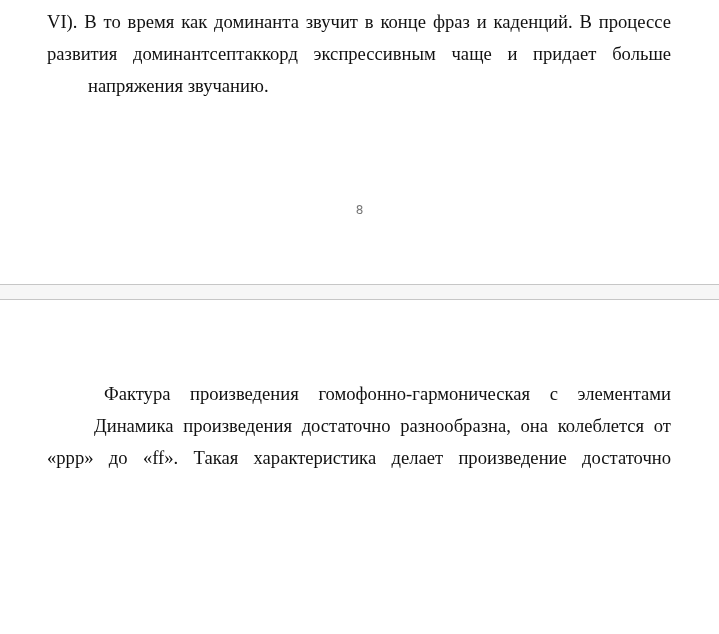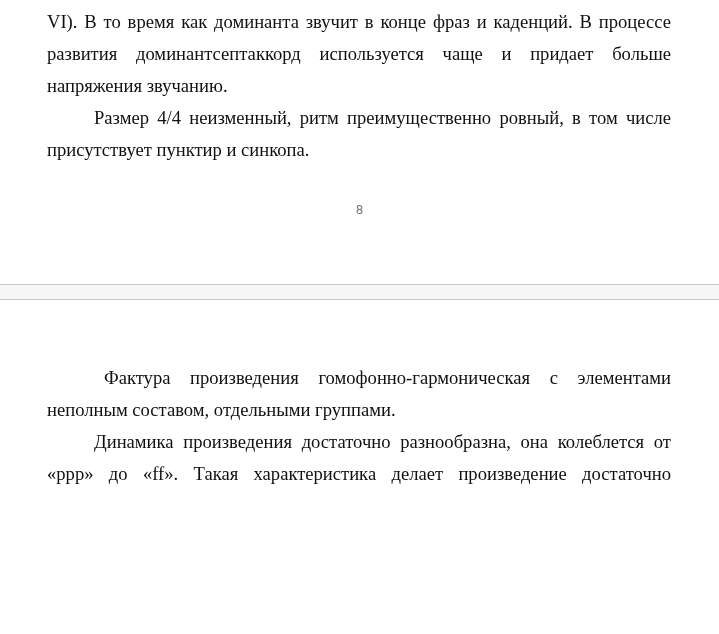--- a/index.html
+++ b/index.html
@@ -52,20 +52,21 @@
     }
     .line {
       display: block;
       height: 32px;
       white-space: nowrap;
       text-align: justify;
       text-align-last: justify;
     }
     .line.last {
       text-align-last: left;
+      margin-left: 41px;
     }
     .indent {
       padding-left: 47px;
     }
     .indent-sm {
       padding-left: 57px;
     }
     .page-number {
       position: absolute;
       top: 203px;
@@ -79,38 +80,33 @@
   </style>
 </head>
 <body>
 
 <div class="viewport">
 
   <div class="page page-top">
     <div class="text-area" style="top:6px;">
       <div>
         <span class="line">VI). В то время как доминанта звучит в конце фраз и каденций. В процессе</span>
-        <span class="line">развития доминантсептаккорд используется чаще и придает больше</span>
+        <span class="line">развития доминантсептаккорд экспрессивным чаще и придает больше</span>
         <span class="line last">напряжения звучанию.</span>
-      </div>
-      <div>
-        <span class="line indent">Размер 4/4 неизменный, ритм преимущественно ровный, в том числе</span>
-        <span class="line last">присутствует пунктир и синкопа.</span>
       </div>
     </div>
     <div class="page-number">8</div>
   </div>
 
   <div class="page-gap"></div>
 
   <div class="page page-bottom">
-    <div class="text-area" style="top:62px;">
+    <div class="text-area" style="top:78px;">
       <div>
         <span class="line indent-sm">Фактура произведения гомофонно-гармоническая с элементами</span>
-        <span class="line last">неполным составом, отдельными группами.</span>
       </div>
       <div>
         <span class="line indent">Динамика произведения достаточно разнообразна, она колеблется от</span>
         <span class="line">«ppp» до «ff». Такая характеристика делает произведение достаточно</span>
       </div>
     </div>
   </div>
 
 </div>
 

